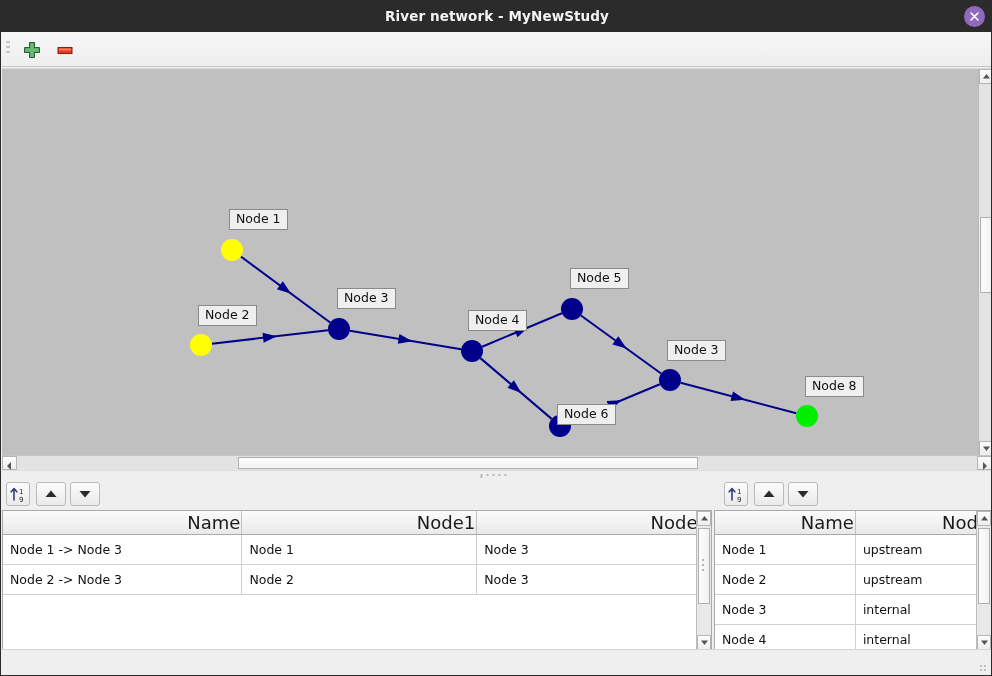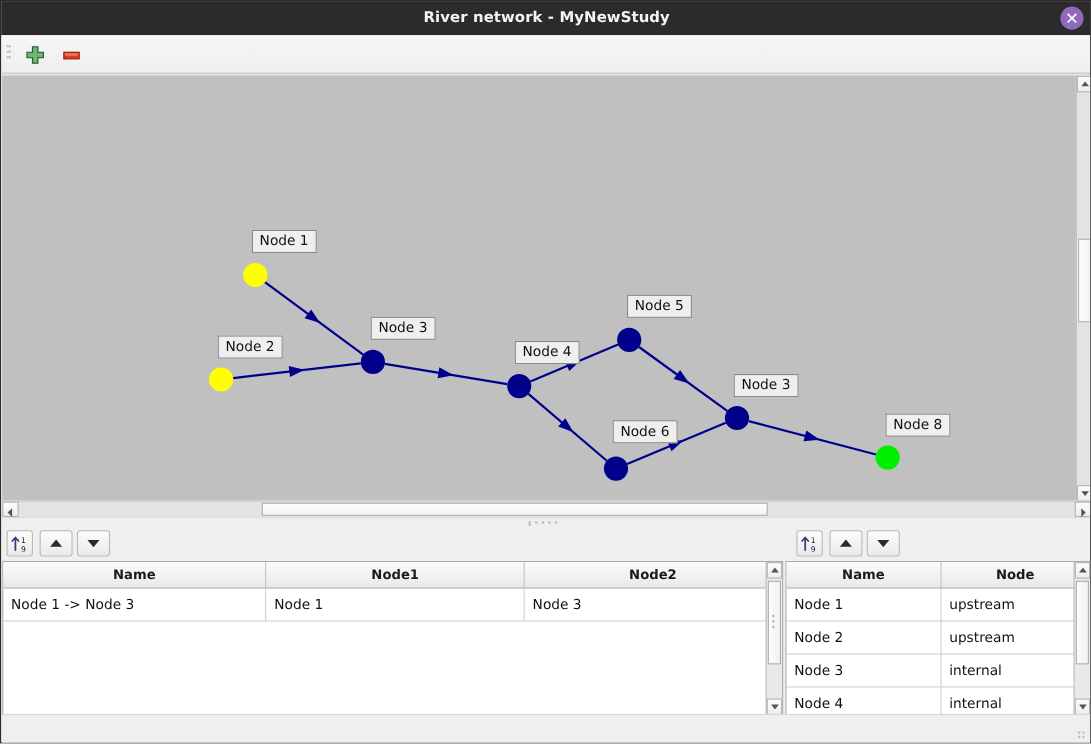--- a/index.html
+++ b/index.html
@@ -189,24 +189,24 @@
     border-collapse: collapse;
     table-layout: fixed;
     width: 100%;
     font-size: 12.5px;
   }
   table.grid th {
     height: 23px;
     background: linear-gradient(180deg,#fbfbfb,#e9e9e9);
     border-right: 1px solid #c2c2c2;
     border-bottom: 1px solid #a9a9a9;
-    font-weight: bold;
-    font-size: 12px;
+    font-weight: normal;
+    font-size: 18px;
     color: #1a1a1a;
-    text-align: center;
+    text-align: right;
     user-select: none;
     cursor: pointer;
   }
   table.grid td {
     height: 30px;
     border-right: 1px solid #cfcfcf;
     border-bottom: 1px solid #cfcfcf;
     padding: 0 0 0 7px;
     color: #111;
     white-space: nowrap;
@@ -325,21 +325,21 @@
             <circle cx="668" cy="311" r="11" fill="#00008b"></circle>
             <circle cx="805" cy="347" r="11" fill="#00ee00"></circle>
           </g>
       </svg>
       <div id="labels-layer">
           <div class="node-label" style="left: 227px; top: 140px;">Node 1</div>
           <div class="node-label" style="left: 196px; top: 236px;">Node 2</div>
           <div class="node-label" style="left: 335px; top: 219px;">Node 3</div>
           <div class="node-label" style="left: 466px; top: 241px;">Node 4</div>
           <div class="node-label" style="left: 568px; top: 199px;">Node 5</div>
-          <div class="node-label" style="left: 555px; top: 313px;">Node 6</div>
+          <div class="node-label" style="left: 555px; top: 335px;">Node 6</div>
           <div class="node-label" style="left: 665px; top: 271px;">Node 3</div>
           <div class="node-label" style="left: 803px; top: 307px;">Node 8</div>
         </div>
     </div>
 
     <div id="vsb">
       <div id="vsb-track-up"></div>
       <div id="vsb-track-down"></div>
       <div id="vsb-up" class="sb-btn">
         <svg class="arrow-glyph" width="9" height="13" viewBox="0 0 9 13">
@@ -414,20 +414,25 @@
               <tr id="reaches-head">
                 <th>Name</th>
                 <th>Node1</th>
                 <th>Node2</th>
               </tr>
             </thead>
           <tbody id="reaches-body">
               <tr>
                 <td>Node 1 -&gt; Node 3</td>
                 <td>Node 1</td>
+                <td>Node 3</td>
+              </tr>
+              <tr>
+                <td>Node 2 -&gt; Node 3</td>
+                <td>Node 2</td>
                 <td>Node 3</td>
               </tr>
             </tbody>
         </table>
         <div class="tvsb">
           <div class="tv-btn tv-up">
             <svg class="arrow-glyph" width="9" height="13" viewBox="0 0 9 13">
                 <path d="M4.5 4 L8 8.5 L1 8.5 z" fill="#555"></path>
               </svg>
           </div>

